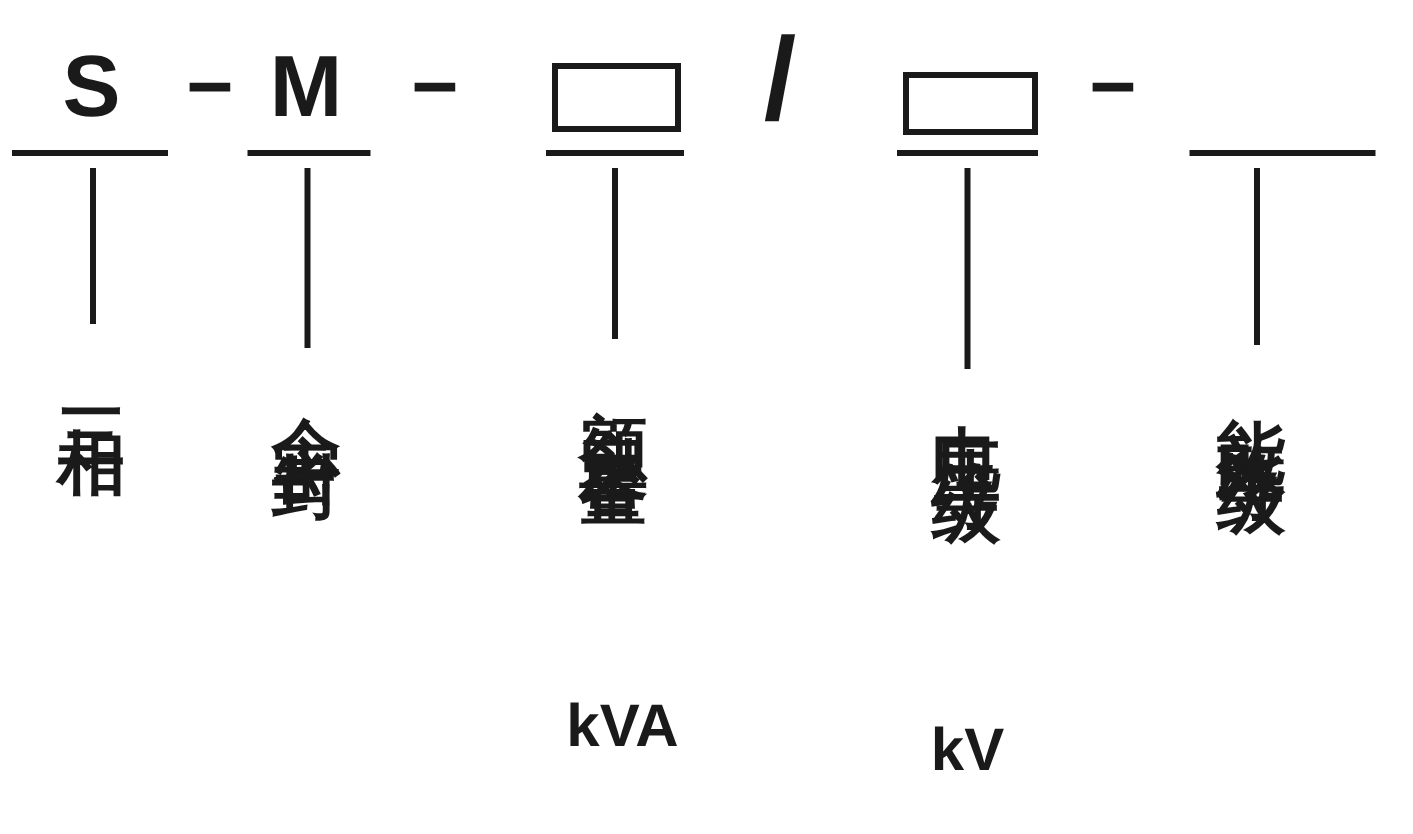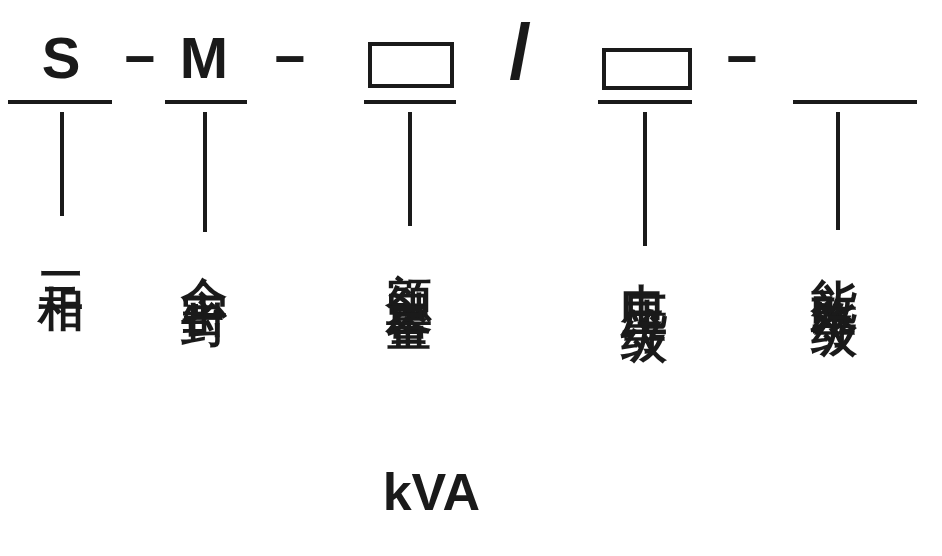--- a/index.html
+++ b/index.html
@@ -69,23 +69,23 @@
     text-orientation: upright;
     font-size: 46px;
     font-weight: bold;
     line-height: 1;
     letter-spacing: 12px;
     white-space: nowrap;
   }
 
   .unit {
     position: absolute;
-    font-size: 52px;
+    font-size: 40px;
     font-weight: bold;
-    text-align: right;
+    text-align: center;
     white-space: nowrap;
   }
 </style>
 </head>
 <body>
 
 <div class="canvas">
 
   <div class="code" style="left:10px; width:104px;">S</div>
   <div class="underline" style="left:8px; top:100px; width:104px;"></div>
@@ -106,20 +106,21 @@
   <div class="vline" style="left:408px; top:112px; height:114px;"></div>
   <div class="vlabel" style="left:387px; top:236px;">额定容量</div>
   <div class="unit" style="left:350px; top:462px; width:130px;">kVA</div>
 
   <div class="sep slash" style="left:490px; width:60px;">/</div>
 
   <div class="box" style="left:602px; top:48px; width:90px; height:42px;"></div>
   <div class="underline" style="left:598px; top:100px; width:94px;"></div>
   <div class="vline" style="left:643px; top:112px; height:134px;"></div>
   <div class="vlabel" style="left:622px; top:246px;">电压等级</div>
+  <div class="unit" style="left:585px; top:478px; width:120px;">kV</div>
 
   <div class="sep" style="left:717px; width:50px;">−</div>
 
   <div class="underline" style="left:793px; top:100px; width:124px;"></div>
   <div class="vline" style="left:836px; top:112px; height:118px;"></div>
   <div class="vlabel" style="left:812px; top:240px;">能效等级</div>
 
 </div>
 
 </body></html>

